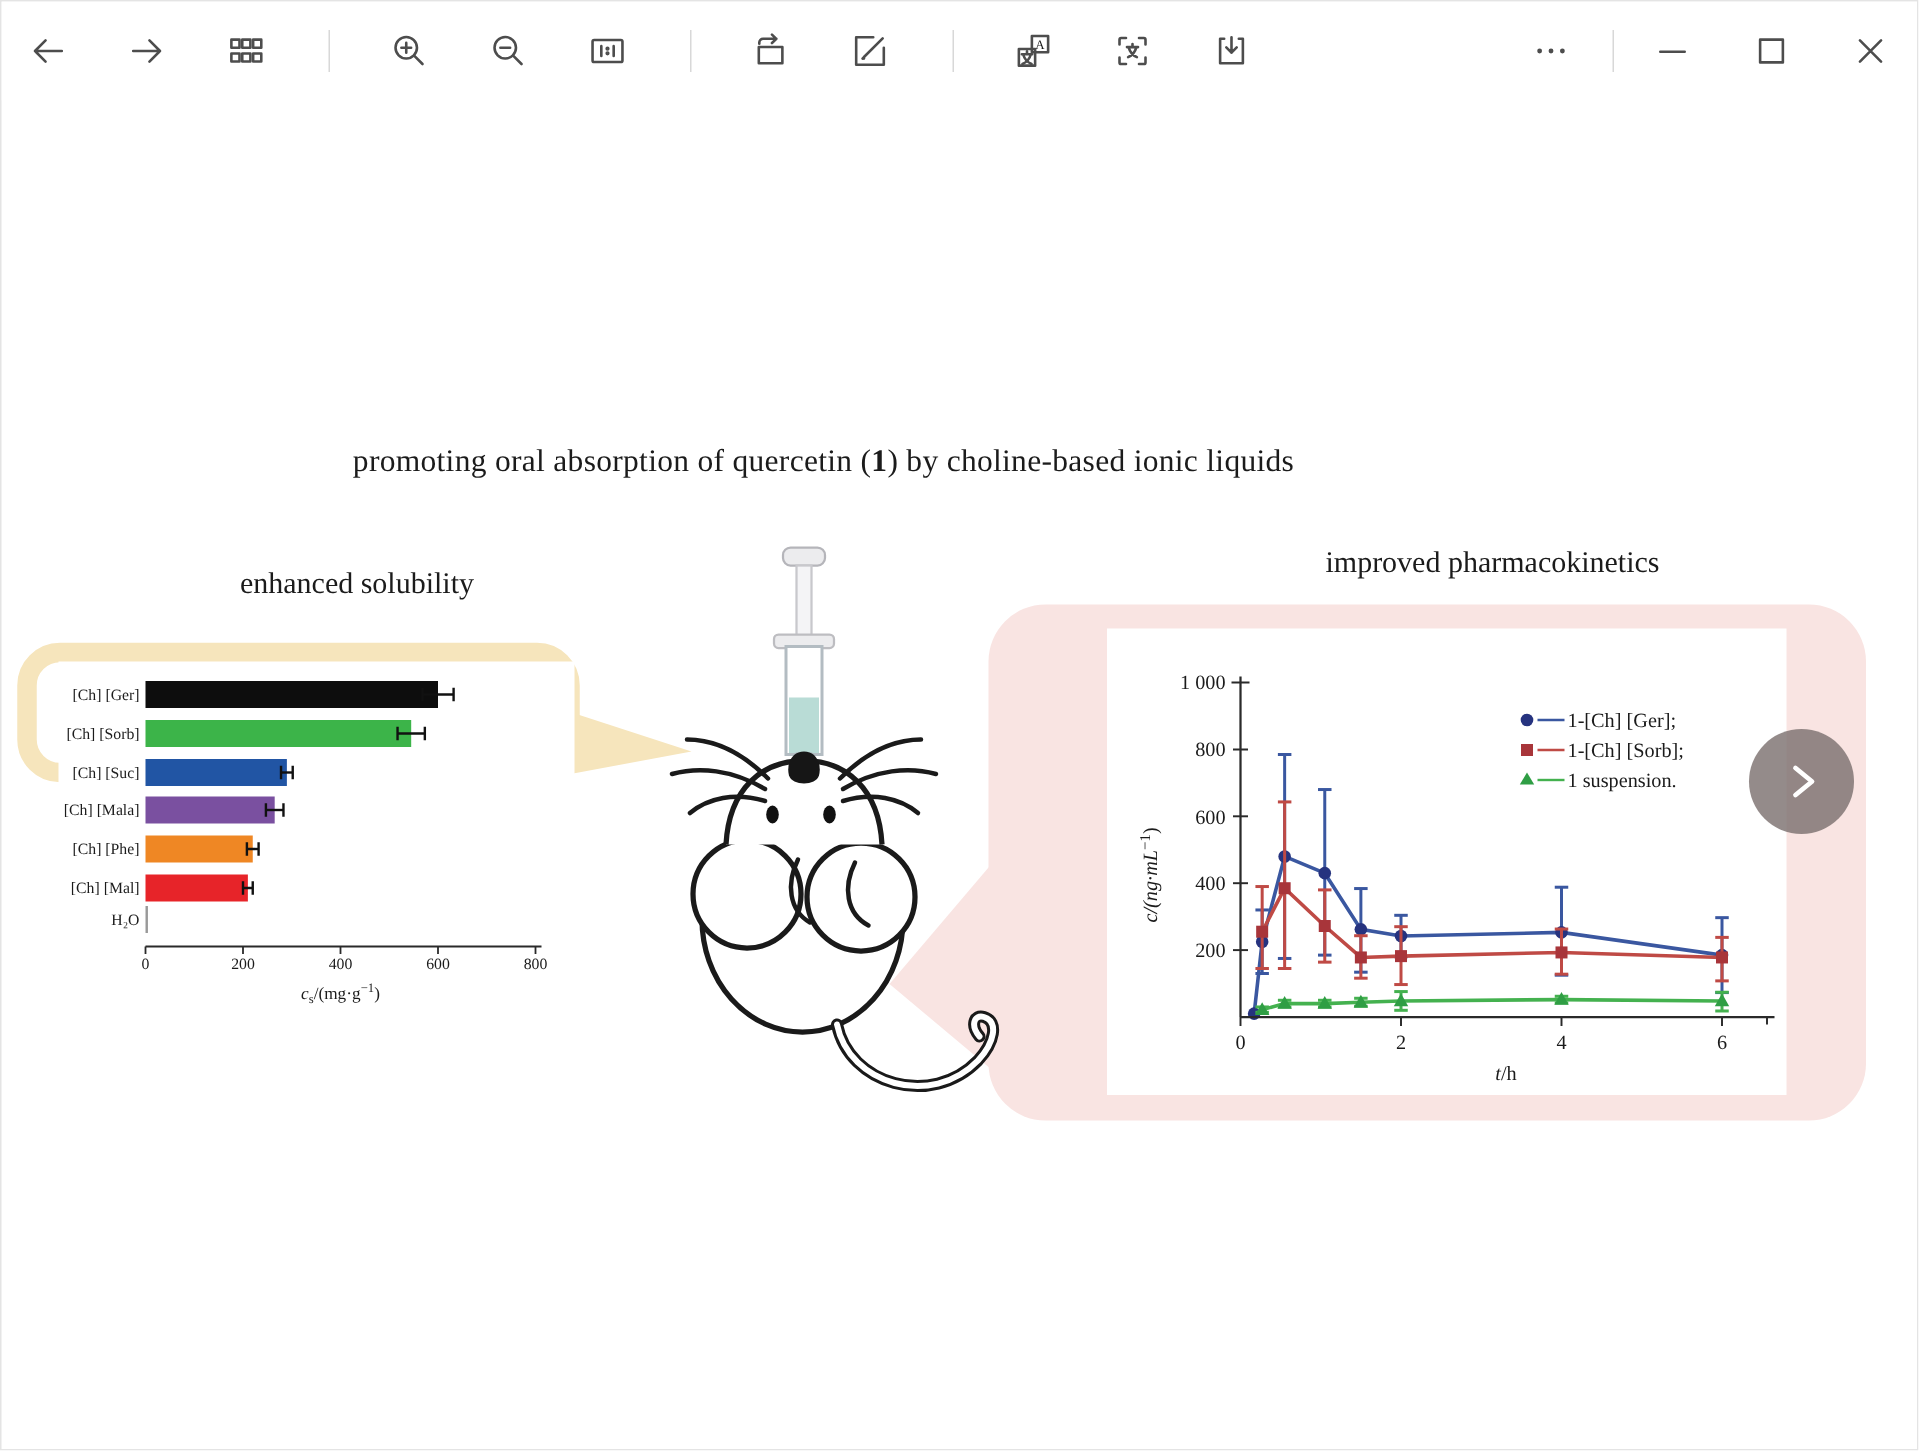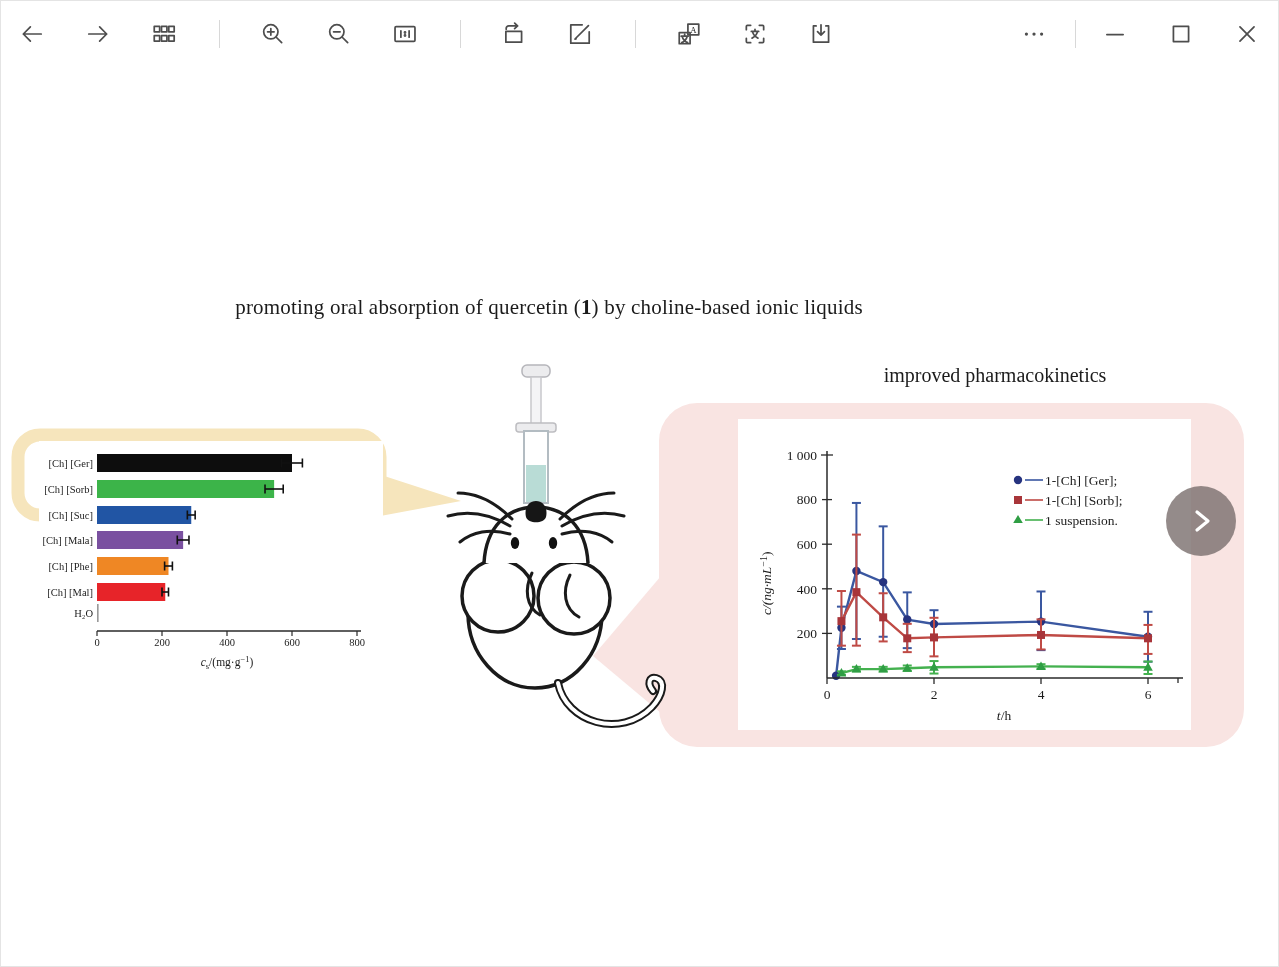--- a/index.html
+++ b/index.html
@@ -126,20 +126,21 @@
     </div>
     <div class="tb" style="margin-right:0">
       <svg width="26" height="26" viewBox="0 0 24 24">
         <path d="M5.5 5.5l13 13 M18.5 5.5l-13 13"></path>
         </svg>
     </div>
   </div>
 
   <div id="doc-title" class="serif"><span>promoting oral absorption of quercetin (</span><b>1</b><span>) by choline-based ionic liquids</span></div>
 
+  <div id="left-heading" class="serif">enhanced solubility</div>
   <div id="right-heading" class="serif">improved pharmacokinetics</div>
 
   <svg class="abs" style="left:8px;top:424px" width="470" height="120" viewBox="0 0 470 120">
     <polygon points="366,48 452,76 366,92" fill="#f6e5bc"></polygon>
     <rect x="9" y="10" width="362" height="80" rx="22" fill="none" stroke="#f6e5bc" stroke-width="13"></rect>
   </svg>
 
   <svg class="abs" style="left:30px;top:438px" width="360" height="240" viewBox="0 0 360 240">
     <rect x="8" y="2" width="344" height="208" fill="#ffffff"></rect>
     <g id="bars-group">

